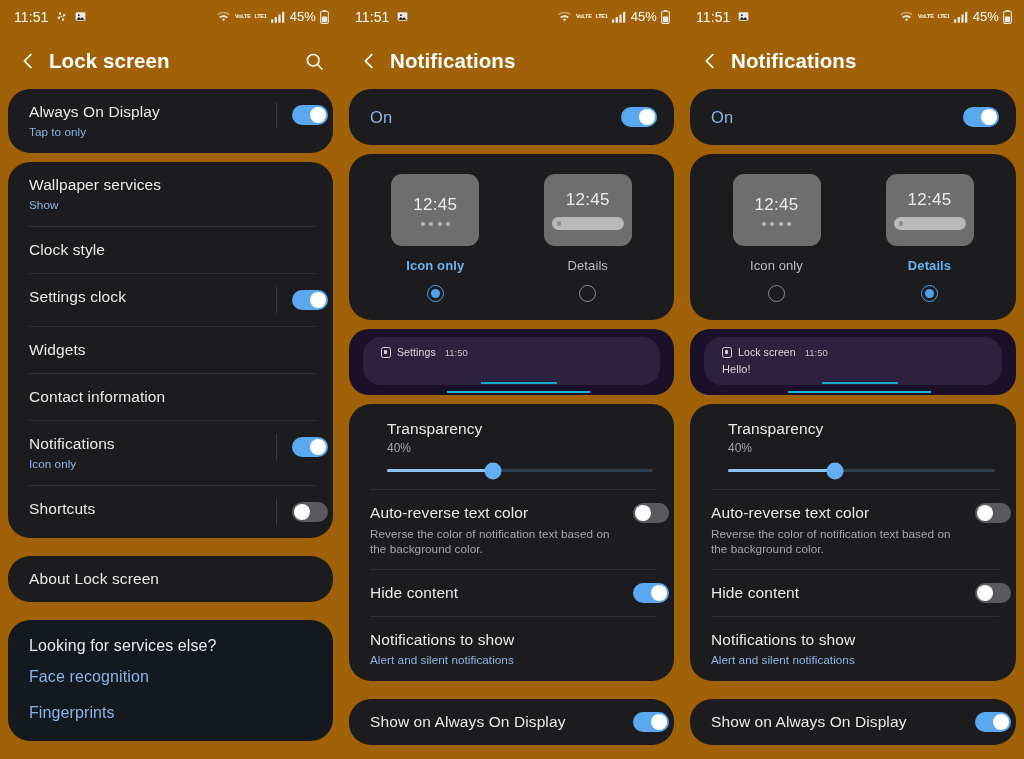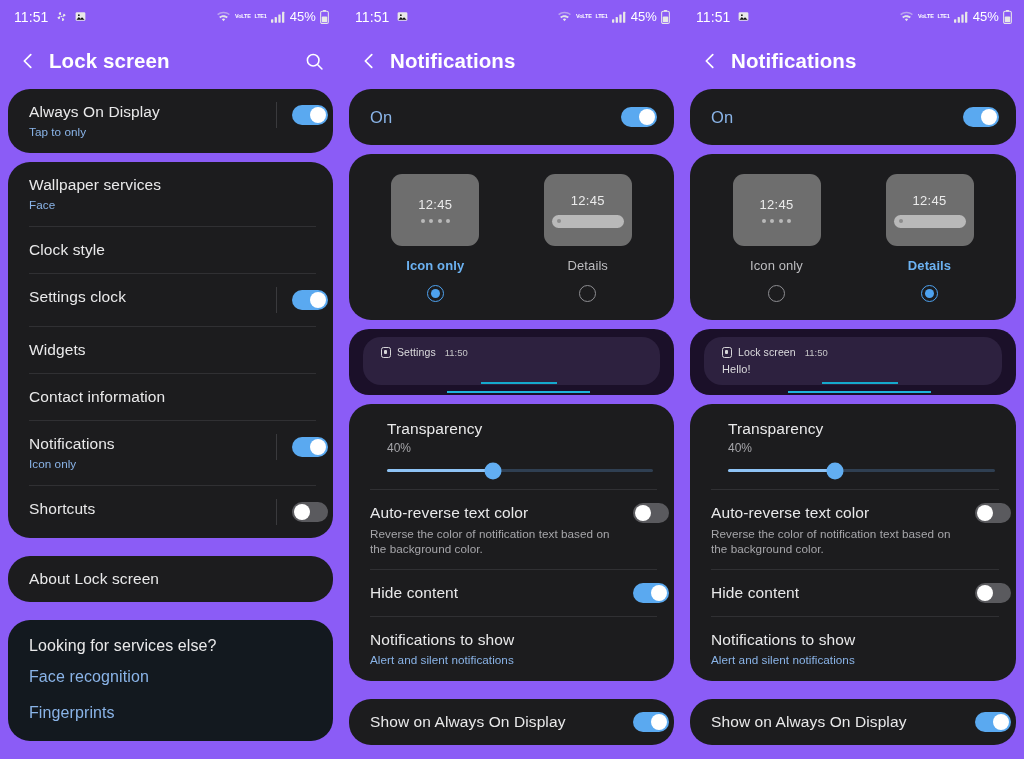--- a/index.html
+++ b/index.html
@@ -14,21 +14,21 @@
 
   .screens {
     display: flex;
     width: 1024px;
     height: 759px;
   }
 
   .panel {
     width: 341px;
     height: 759px;
-    background: #8b5cf6;
+    background: #a16207;
     position: relative;
     overflow: hidden;
     flex: 0 0 auto;
   }
   .panel.last { width: 342px; }
 
   
   .statusbar {
     height: 33px;
     display: flex;
@@ -191,21 +191,21 @@
     border-radius: 11px;
     background: #6e6e6e;
     display: flex;
     flex-direction: column;
     align-items: center;
     justify-content: center;
     position: relative;
   }
   .thumb-time {
     color: #ebebeb;
-    font-size: 13px;
+    font-size: 17px;
     font-weight: 300;
     letter-spacing: .3px;
   }
   .thumb-dots {
     display: flex;
     gap: 4.5px;
     margin-top: 7px;
   }
   .thumb-dots i {
     width: 4px; height: 4px;
@@ -453,21 +453,21 @@
               <span class="knob"></span>
             </div>
         </div>
       </div>
     </div>
 
     <div class="card">
       <div class="row">
         <div class="row-text">
           <div class="row-title">Wallpaper services</div>
-          <div class="row-sub">Face</div>
+          <div class="row-sub">Show</div>
         </div>
       </div>
       <div class="divider"></div>
 
       <div class="row">
         <div class="row-text">
           <div class="row-title">Clock style</div>
         </div>
       </div>
       <div class="divider"></div>

